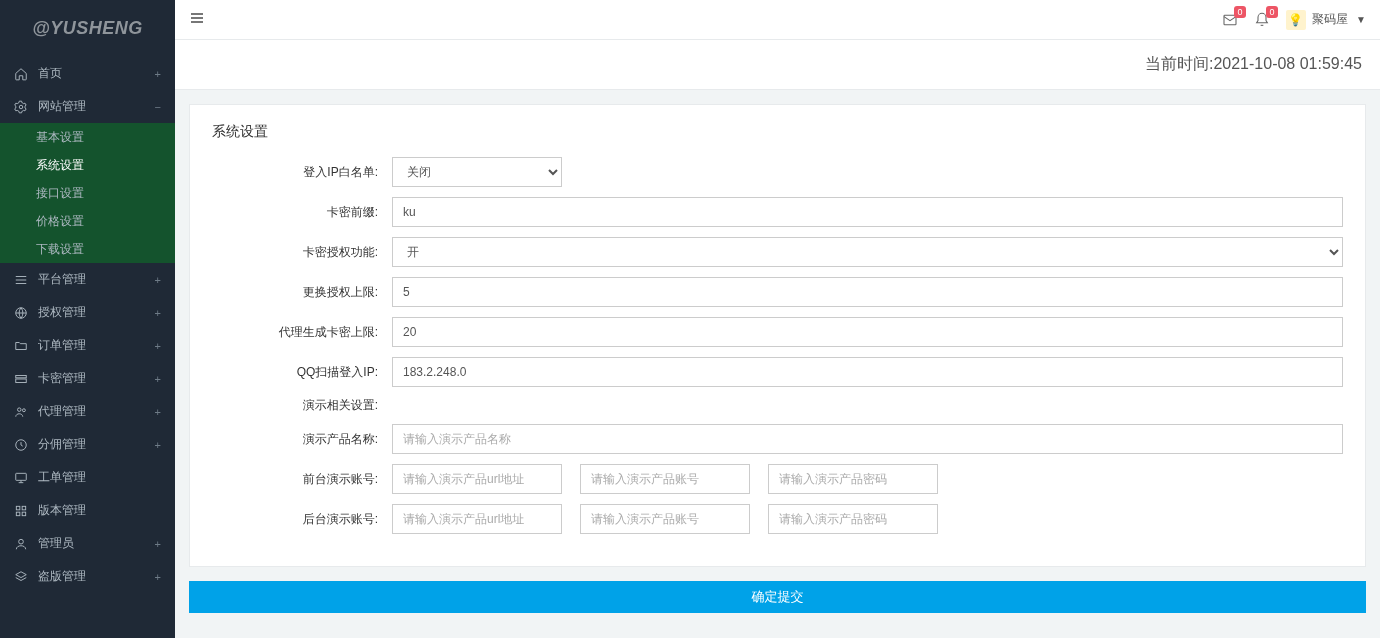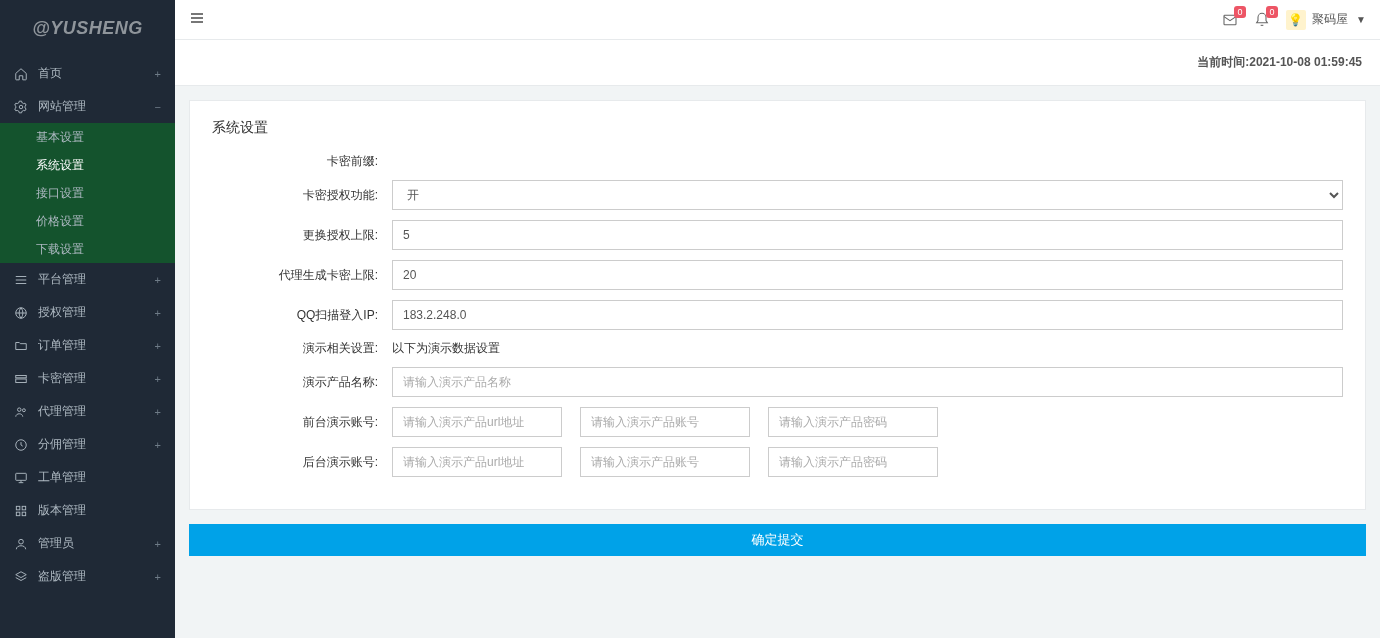--- a/index.html
+++ b/index.html
@@ -25,21 +25,21 @@
 .hamburger svg { width: 16px; height: 16px; stroke: #333; stroke-width: 2; }
 .top-right { margin-left: auto; display: flex; align-items: center; gap: 16px; }
 .top-icon { position: relative; cursor: pointer; display: flex; align-items: center; }
 .top-icon svg { width: 16px; height: 16px; stroke: #666; fill: none; stroke-width: 1.6; }
 .badge { position: absolute; top: -6px; right: -8px; background: #ed5565; color: #fff; font-size: 9px; border-radius: 3px; padding: 0 3px; line-height: 12px; min-width: 12px; text-align: center; }
 .user-area { display: flex; align-items: center; gap: 6px; cursor: pointer; font-size: 12px; color: #555; }
 .avatar { width: 20px; height: 20px; border-radius: 2px; background: #fff3cd; display: flex; align-items: center; justify-content: center; font-size: 12px; }
 
 .welcome-row { background: #fff; padding: 14px 18px; display: flex; align-items: center; border-bottom: 1px solid #e7eaec; }
 .welcome-text { font-size: 18px; color: #333; }
-.current-time { margin-left: auto; font-size: 12px; color: #555; font-weight: bold; }
+.current-time { margin-left: auto; font-size: 16px; color: #555; }
 
 .content { padding: 14px; }
 .panel { background: #fff; border: 1px solid #e7eaec; }
 .panel-title { padding: 18px 22px 8px 22px; font-size: 14px; color: #333; }
 .form { padding: 8px 22px 22px 22px; }
 .form-row { display: flex; align-items: center; margin-bottom: 10px; }
 .form-label { width: 180px; text-align: right; padding-right: 14px; font-size: 12px; color: #333; flex-shrink: 0; }
 .form-field { flex: 1; }
 .form-control { width: 100%; height: 30px; border: 1px solid #ccc; padding: 0 10px; font-size: 12px; color: #555; background: #fff; }
 .form-control::placeholder { color: #aaa; }
@@ -226,23 +226,28 @@
       <span class="current-time">
         <span>当前时间:</span><span>2021-10-08 01:59:45</span>
       </span>
     </div>
 
     <div class="content">
       <div class="panel">
         <div class="panel-title">系统设置</div>
         <div class="form">
 
+          <div class="form-row">
+            <label class="form-label">登入IP白名单:</label>
+            <div class="form-field"><select class="form-control narrow" id="sel-ip"><option>关闭</option><option>开启</option></select></div>
+          </div>
 
           <div class="form-row">
             <label class="form-label">卡密前缀:</label>
+            <div class="form-field"><input class="form-control" value="ku" style=""></div>
           </div>
 
           <div class="form-row">
             <label class="form-label">卡密授权功能:</label>
             <div class="form-field"><select class="form-control" id="sel-auth"><option>开</option><option>关</option></select></div>
           </div>
 
           <div class="form-row">
             <label class="form-label">更换授权上限:</label>
             <div class="form-field"><input class="form-control" value="5" style=""></div>
@@ -253,21 +258,20 @@
             <div class="form-field"><input class="form-control" value="20" style=""></div>
           </div>
 
           <div class="form-row">
             <label class="form-label">QQ扫描登入IP:</label>
             <div class="form-field"><input class="form-control" value="183.2.248.0" style=""></div>
           </div>
 
           <div class="form-row">
             <label class="form-label">演示相关设置:</label>
-            <div class="form-field"><span class="form-static">以下为演示数据设置</span></div>
           </div>
 
           <div class="form-row">
             <label class="form-label">演示产品名称:</label>
             <div class="form-field"><input class="form-control" placeholder="请输入演示产品名称" style=""></div>
           </div>
 
           <div class="form-row">
             <label class="form-label">前台演示账号:</label>
             <div class="form-field input-group">

